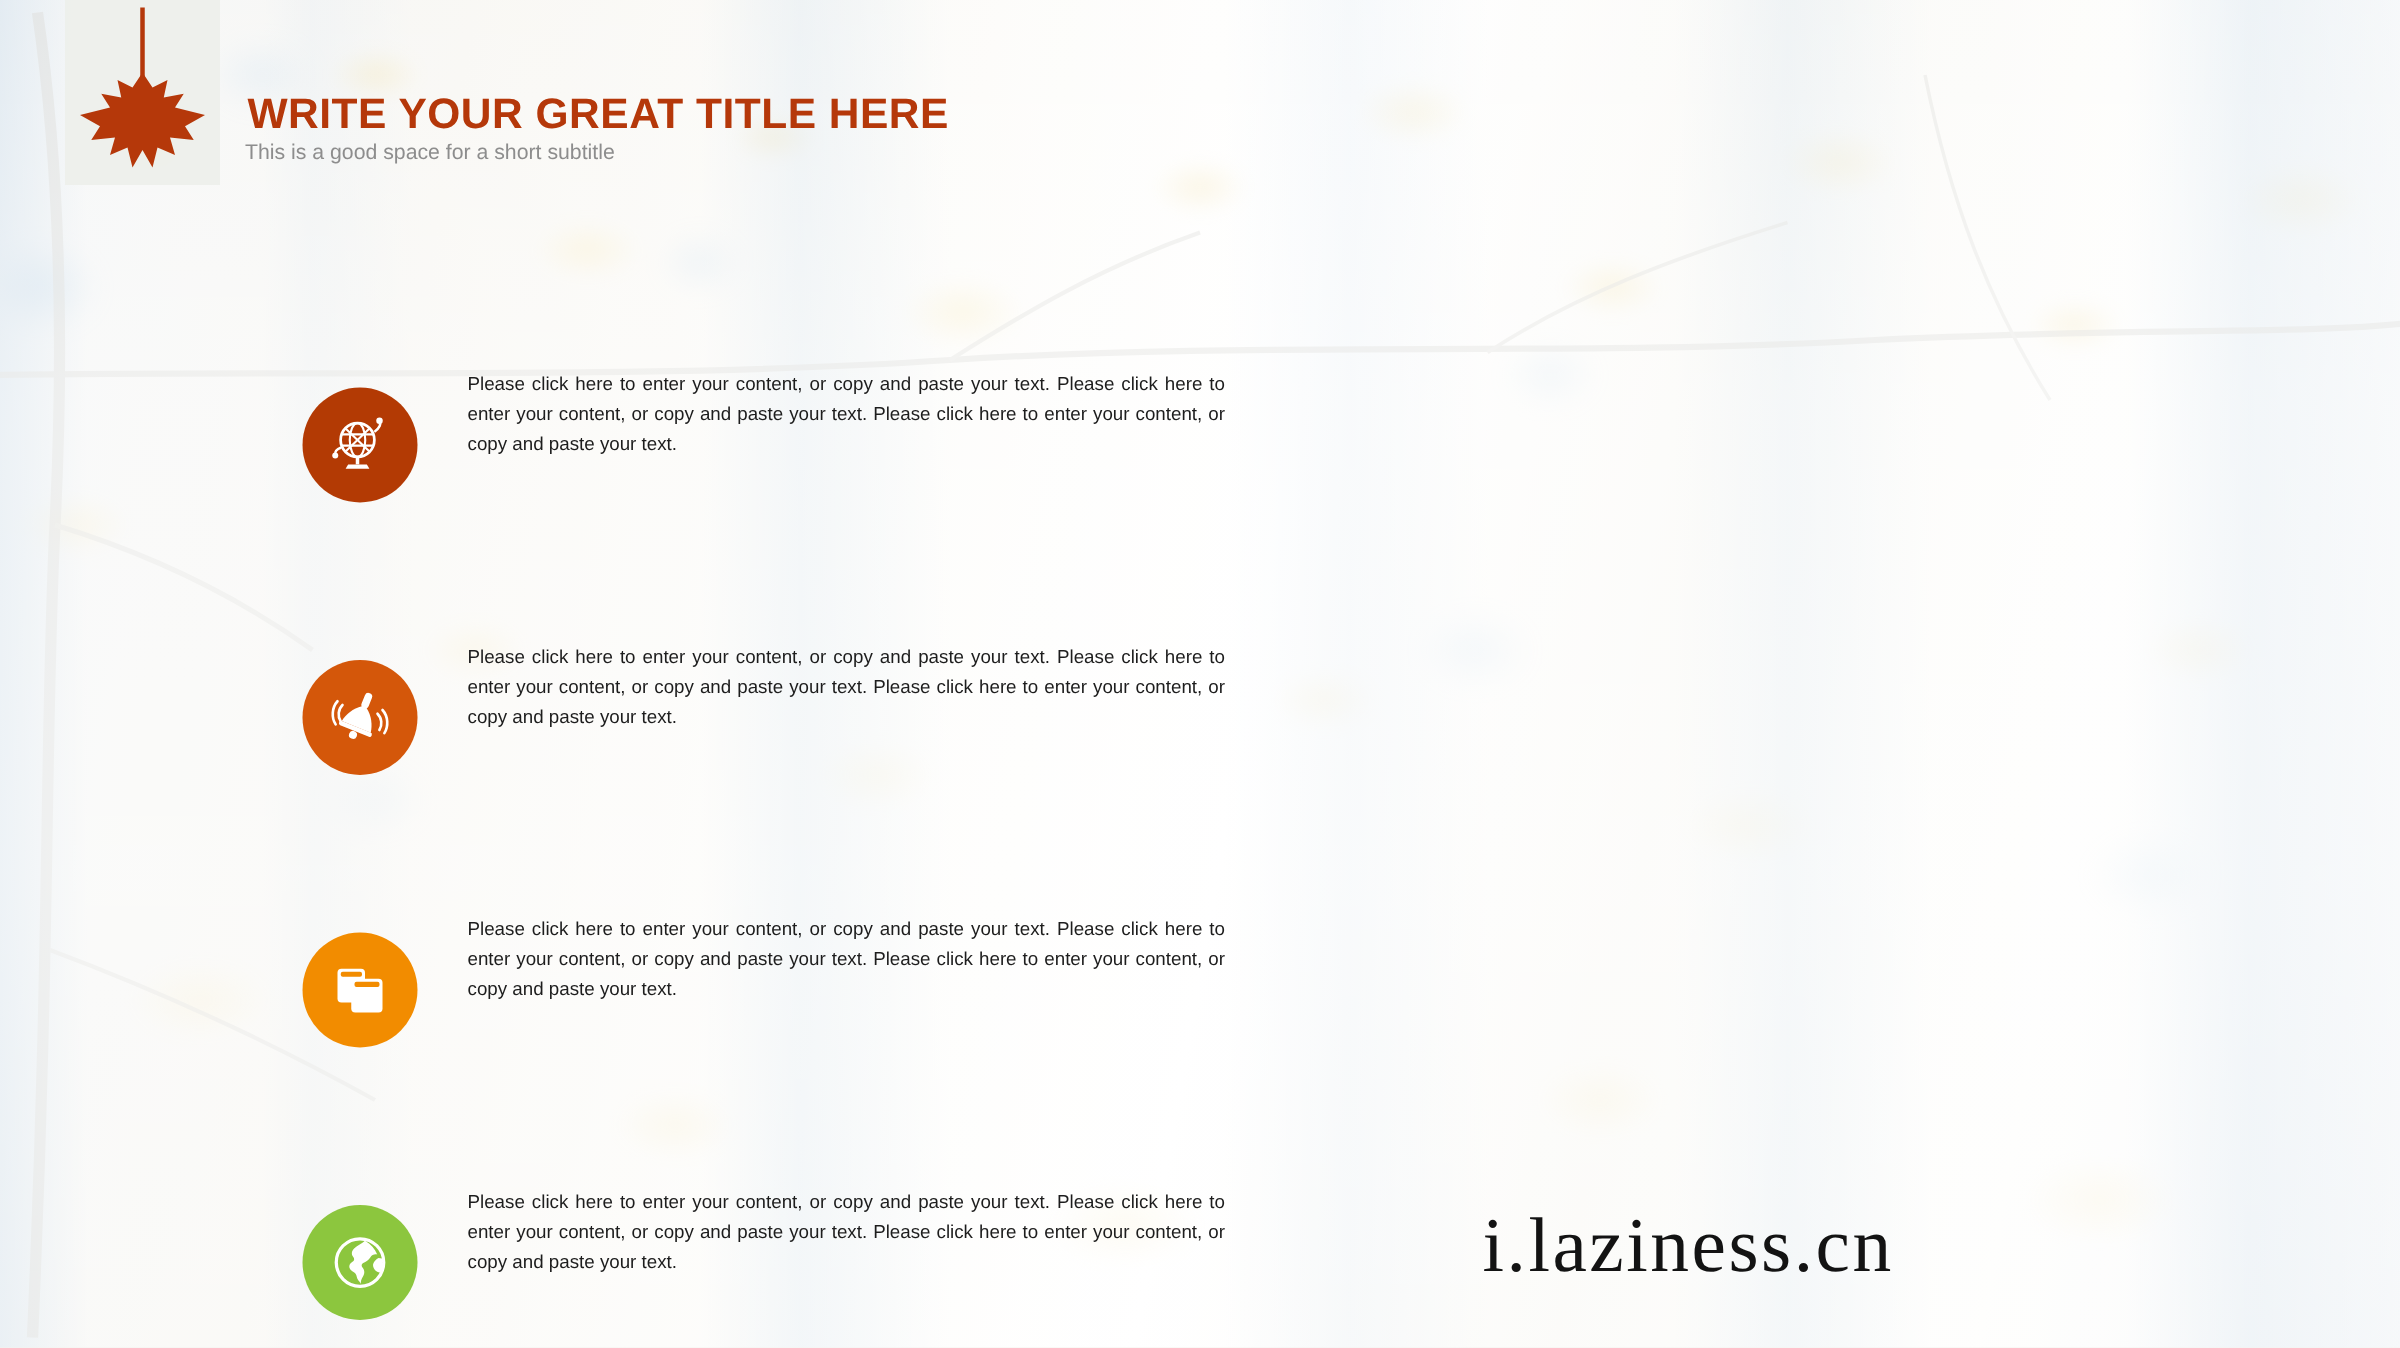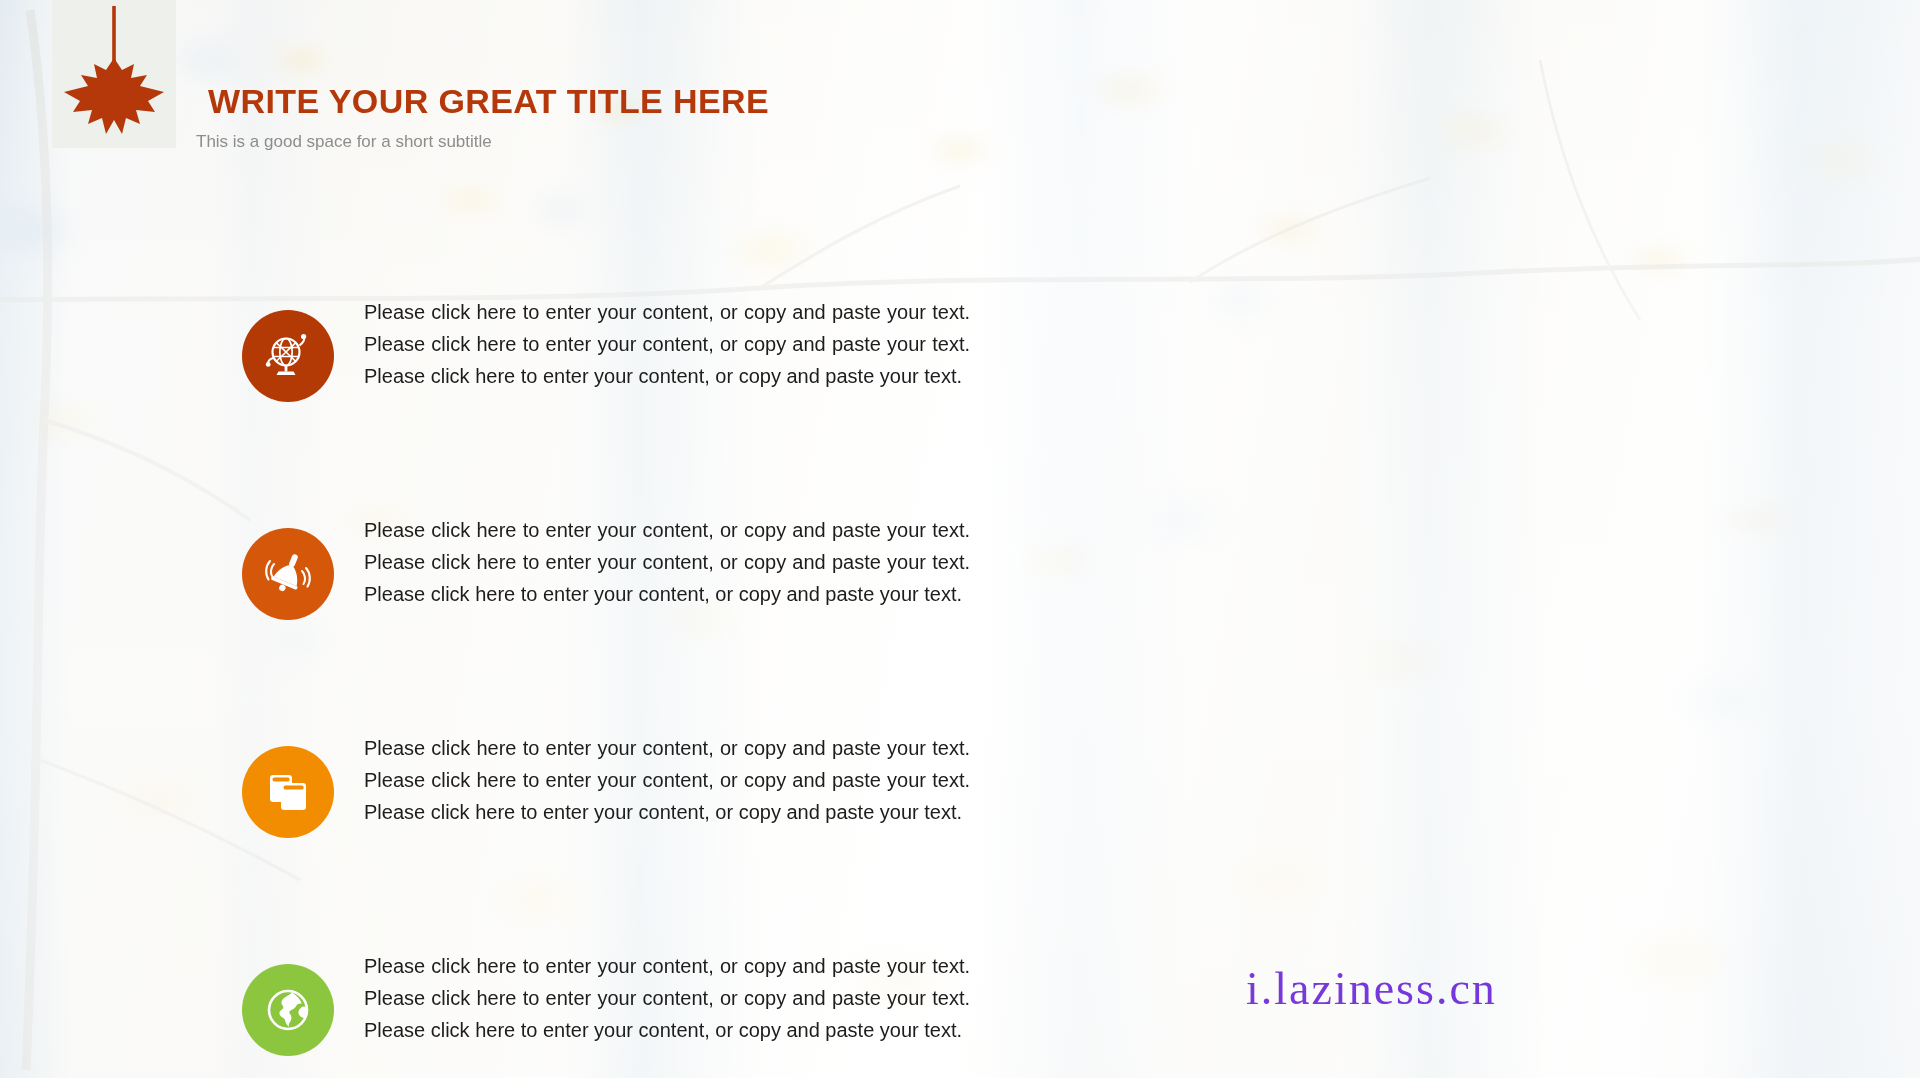--- a/index.html
+++ b/index.html
@@ -86,21 +86,21 @@
   }
 
   
   .logo-panel{
     position:absolute;left:52px;top:0;width:124px;height:148px;
     background:rgba(236,239,234,.86);
   }
   .logo-panel svg{display:block;}
   .title-block{position:absolute;left:196px;top:72px;}
   .slide-title{
-    margin:12px;font-size:34px;font-weight:bold;letter-spacing:.4px;
+    margin:2px;font-size:34px;font-weight:bold;letter-spacing:.4px;
     color:#b5380a;line-height:1.05;white-space:nowrap;
   }
   .slide-subtitle{
     margin:0 0 0 0;font-size:17px;color:#8d8d8d;font-weight:normal;white-space:nowrap;
   }
 
   
   .grid{
     position:absolute;left:0;top:296px;width:1920px;
     display:grid;grid-template-columns:1fr 1fr;
@@ -113,30 +113,30 @@
     display:flex;align-items:flex-start;gap:0;
     height:218px;
   }
   .icon-circle{
     flex:0 0 auto;width:92px;height:92px;border-radius:50%;
     display:flex;align-items:center;justify-content:center;
     margin-top:14px;
   }
   .icon-circle svg{display:block;}
   .item-text{
-    width:606px;margin-left:30px;
-    font-size:20px;line-height:1.61;color:#1d1d1d;
+    width:606px;margin-left:40px;
+    font-size:15px;line-height:1.61;color:#1d1d1d;
     text-align:justify;
   }
 
   
   .watermark{
-    position:absolute;left:1246px;top:962px;
+    position:absolute;left:1186px;top:962px;
     font-family:"Liberation Serif",serif;
-    font-size:46px;color:#6d28d9;opacity:.92;
+    font-size:62px;color:#000000;opacity:.92;
     letter-spacing:2px;white-space:nowrap;
     user-select:none;
   }
 </style>
 </head>
 <body>
 
 <div id="slide">
   <div class="bg-base"></div>
   <div class="bg-leaves"></div>

